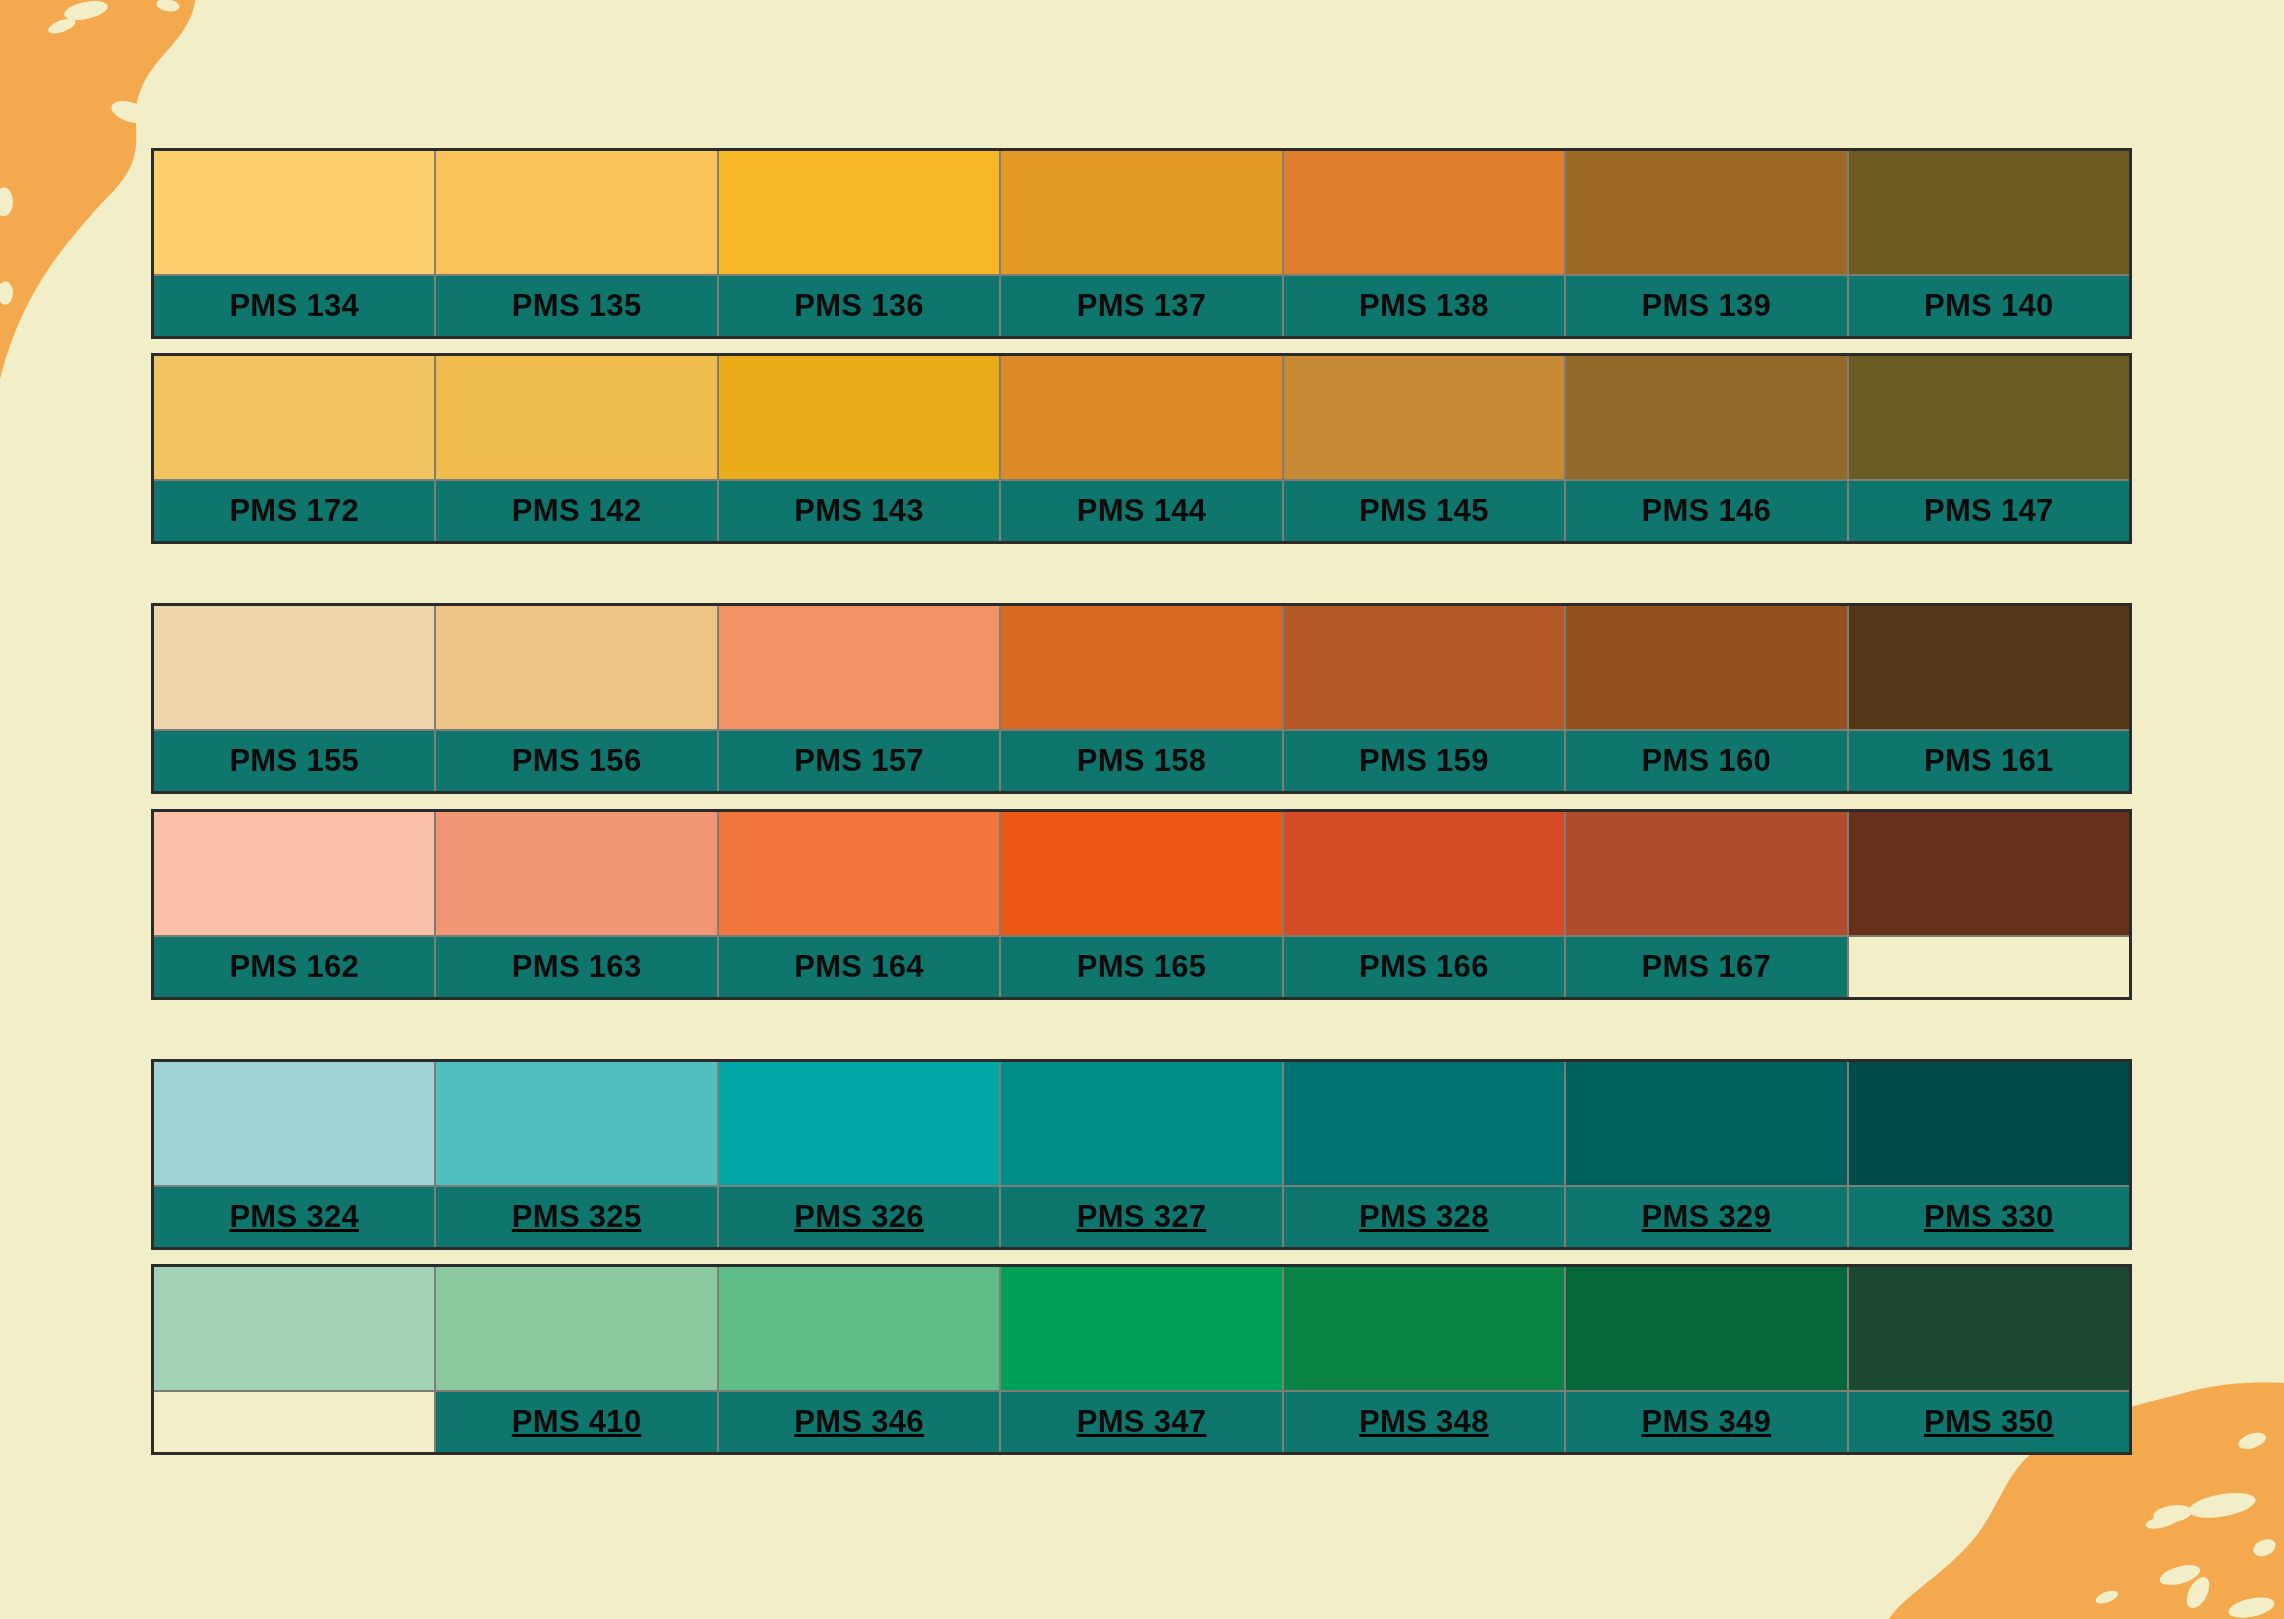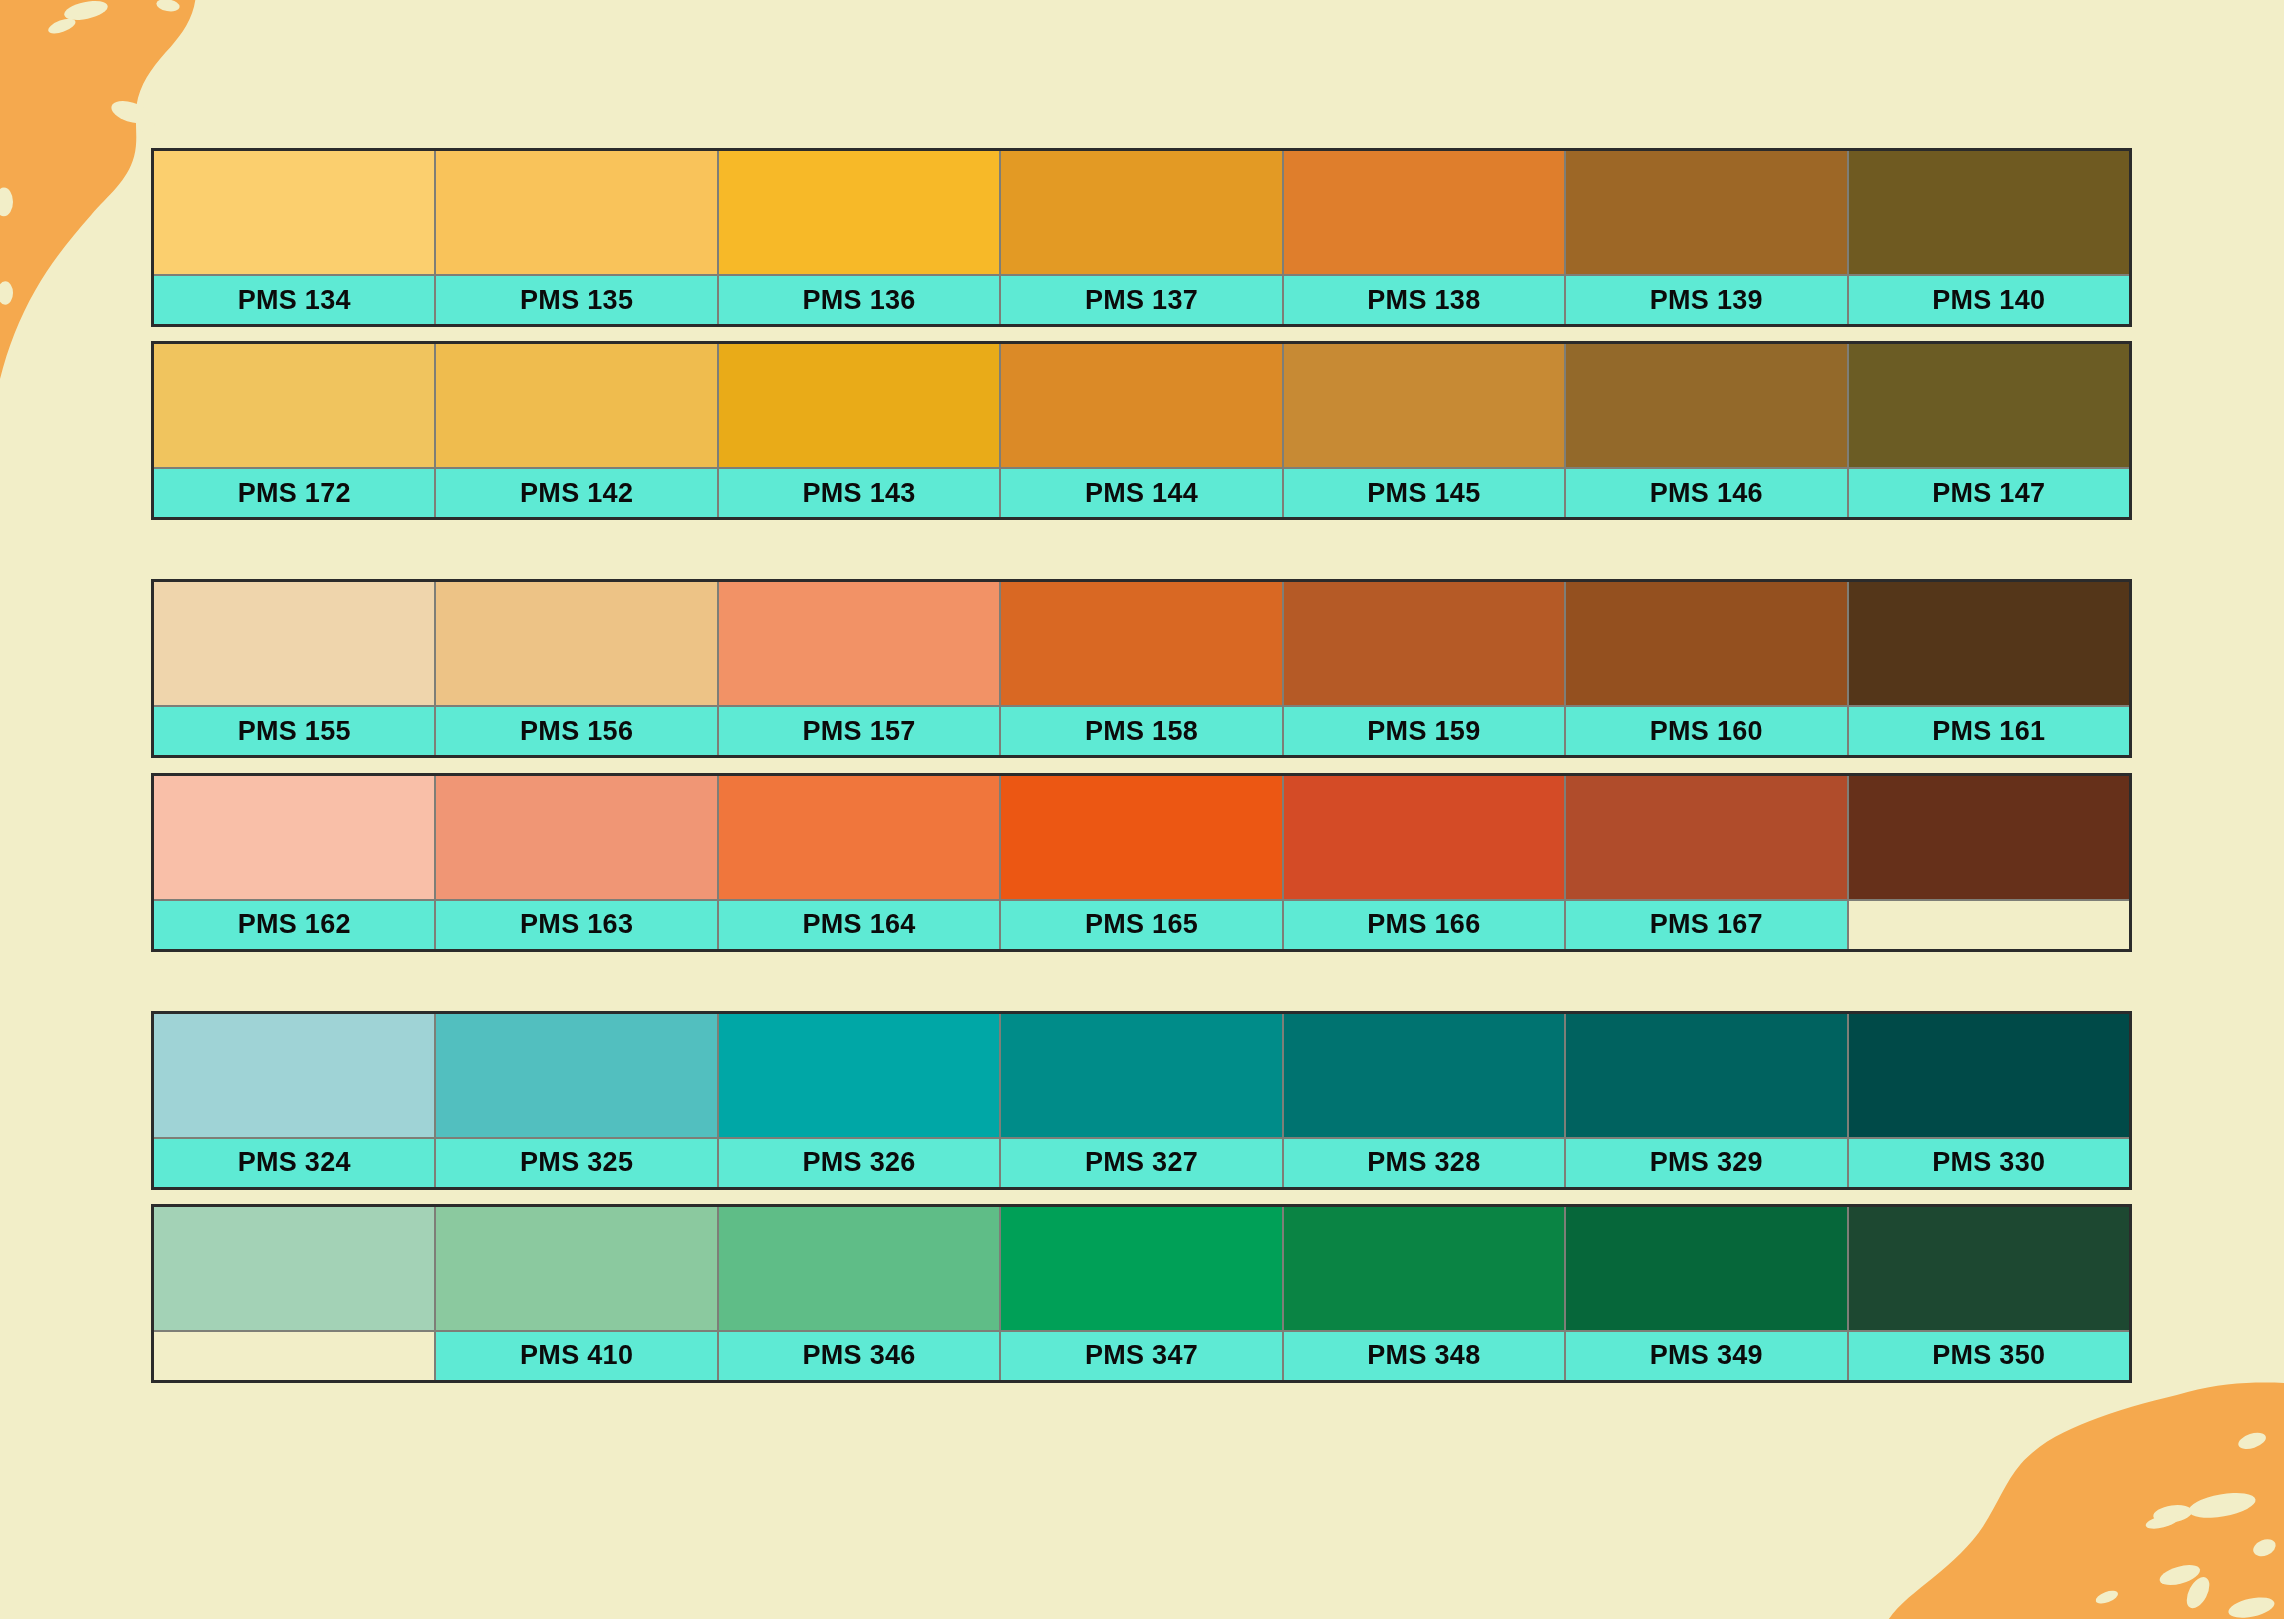--- a/index.html
+++ b/index.html
@@ -25,21 +25,21 @@
 
   
   .chart{
     position:absolute;
     left:151px;
     top:148px;
     width:1981px;
   }
 
   .row-group{ margin-bottom:59px; }
-  .row-group:last-child{ margin-bottom:16px; }
+  .row-group:last-child{ margin-bottom:16px;text-decoration:underline; }
 
   .swatch-row{
     border:3.3px solid #2B2B2B;
     display:flex;
     background:#F2EEC8;
     margin-bottom:14.3px;
   }
   .swatch-row:last-child{ margin-bottom:0; }
 
   .swatch{
@@ -50,26 +50,26 @@
     min-width:0;
   }
   .swatch:last-child{ border-right:none; }
 
   .swatch-color{
     height:125px;
     border-bottom:2px solid #7E7E77;
   }
 
   .swatch-label{
-    height:48px;
+    height:60px;
     display:flex;
     align-items:center;
     justify-content:center;
-    background:#5eead4;
-    font-size:27px;
+    background:#0f766e;
+    font-size:31px;
     font-weight:bold;
     letter-spacing:0.3px;
     color:#0B0B0B;
     white-space:nowrap;
   }
 </style>
 </head>
 <body style="background: rgb(242, 238, 200);">
 
 <svg class="brush-layer" viewBox="0 0 3508 2488" width="2284" height="1620" xmlns="http://www.w3.org/2000/svg">

